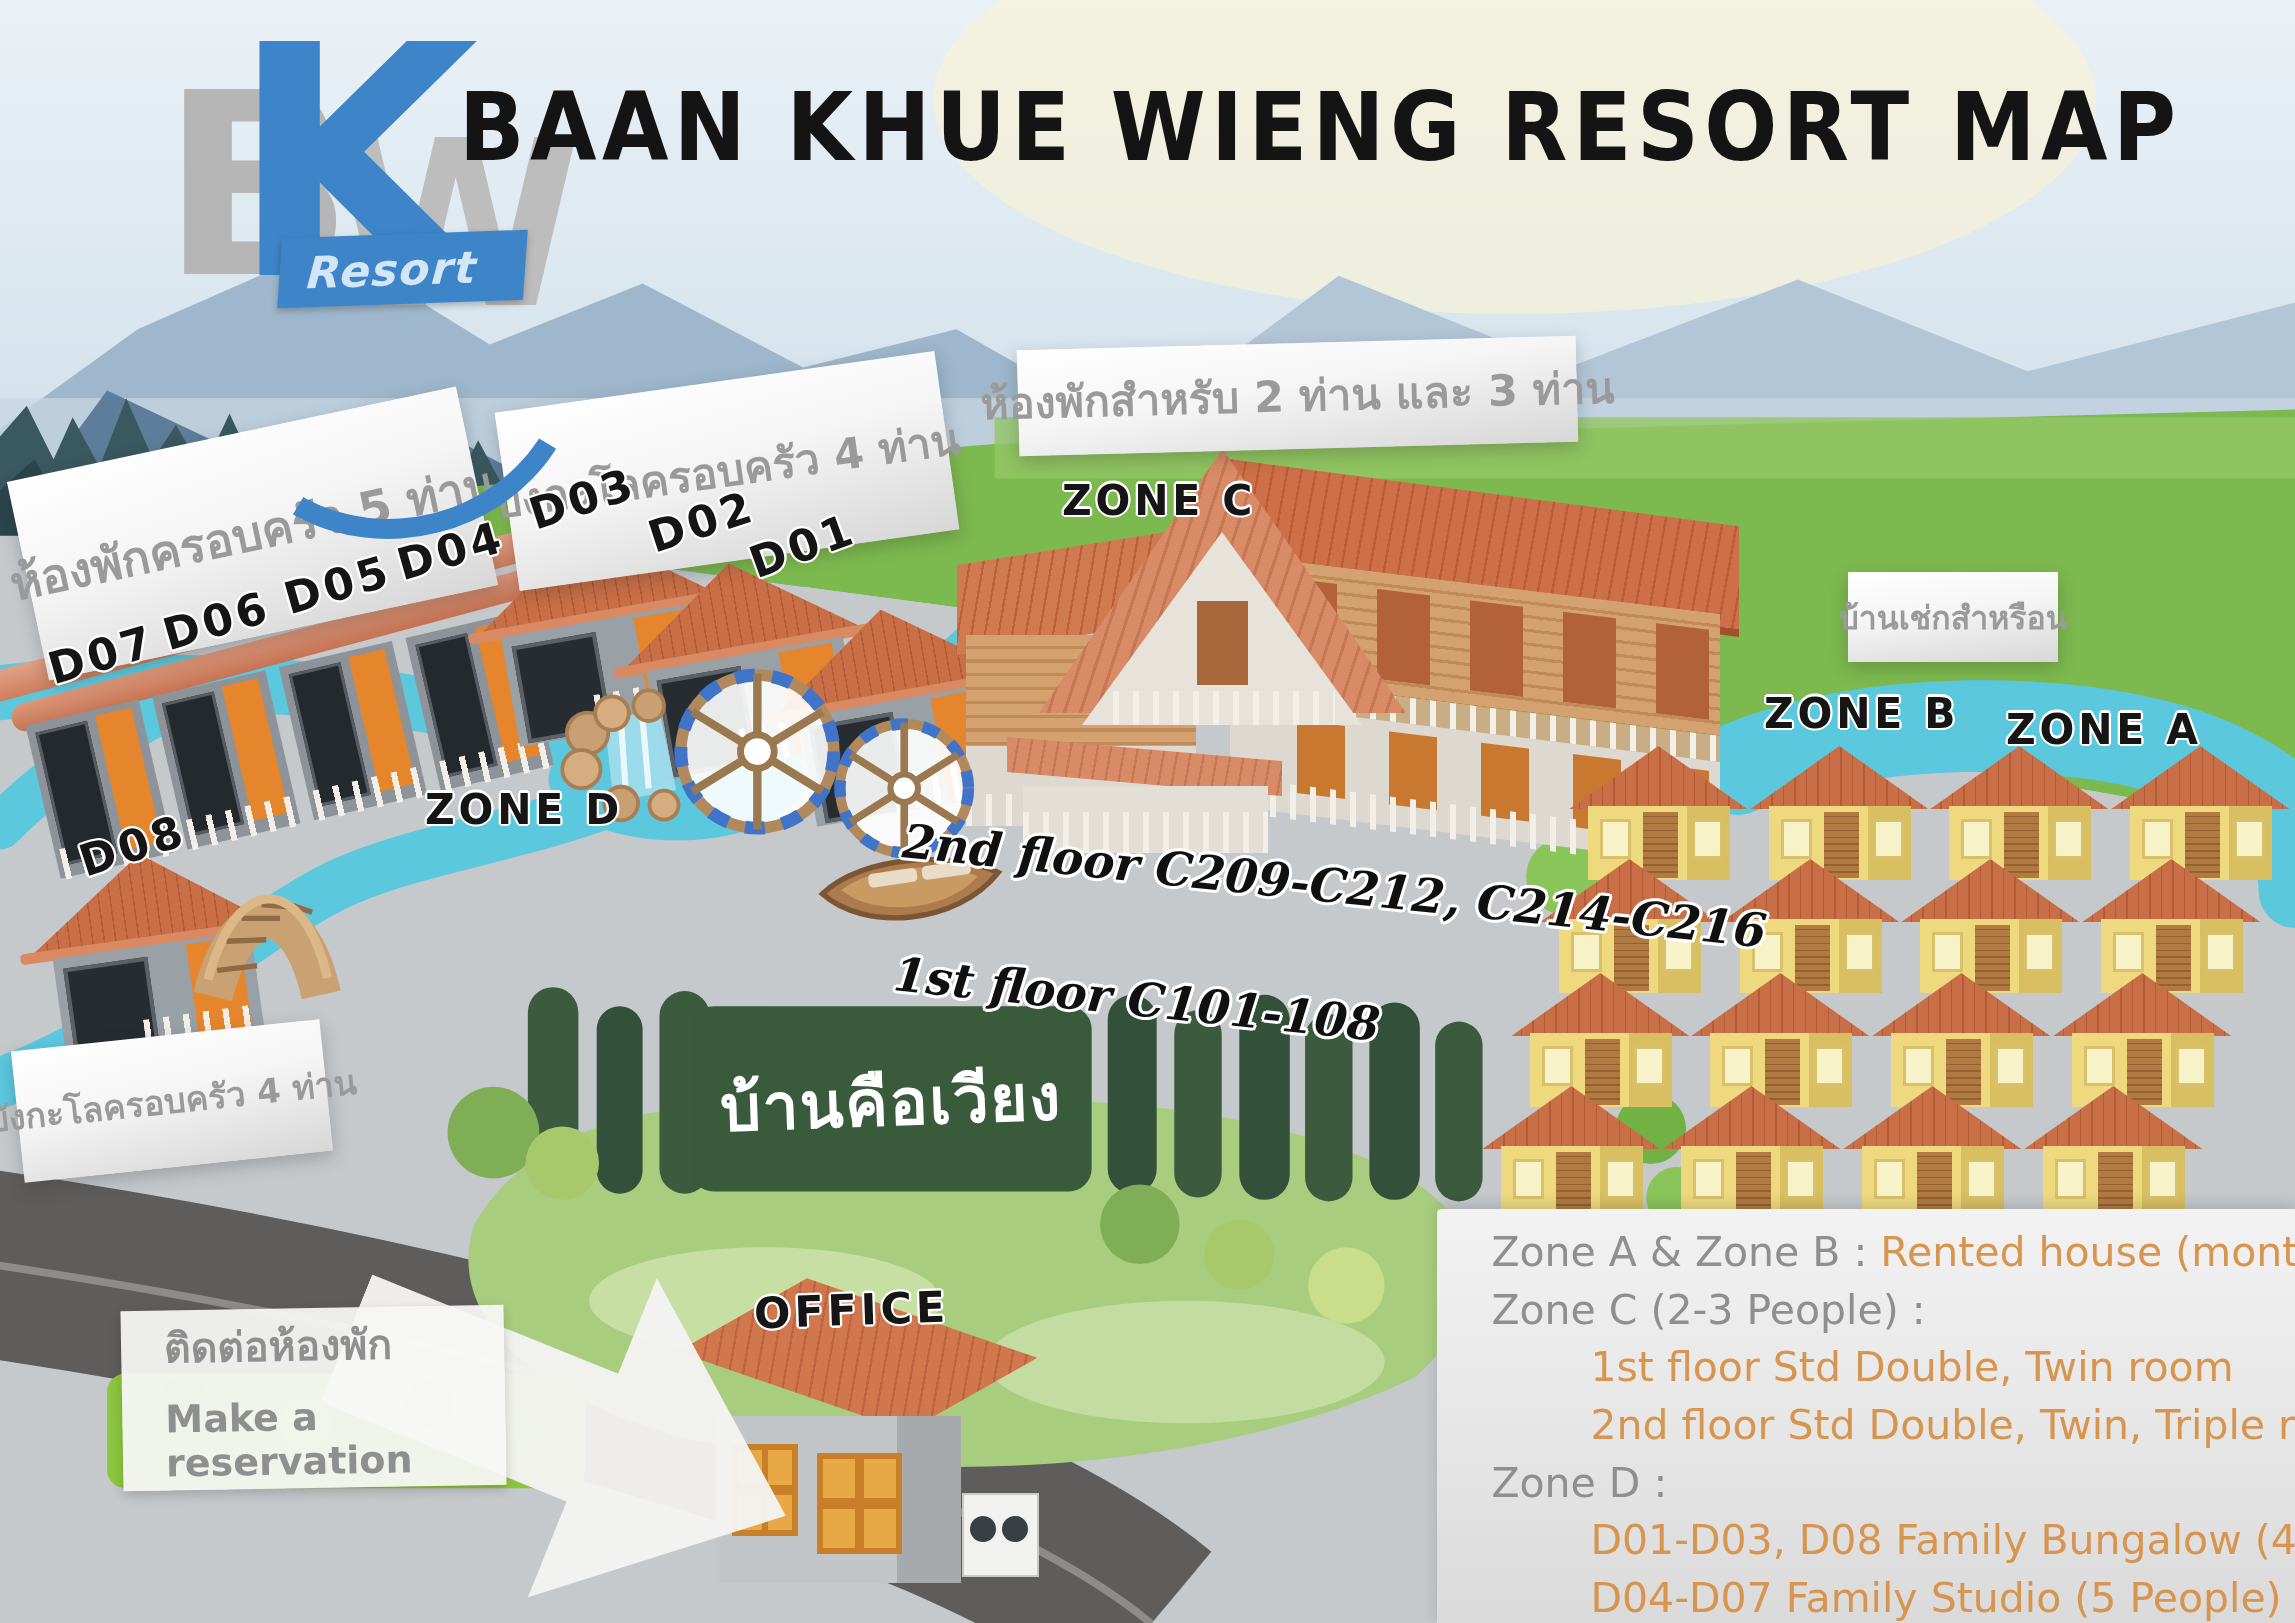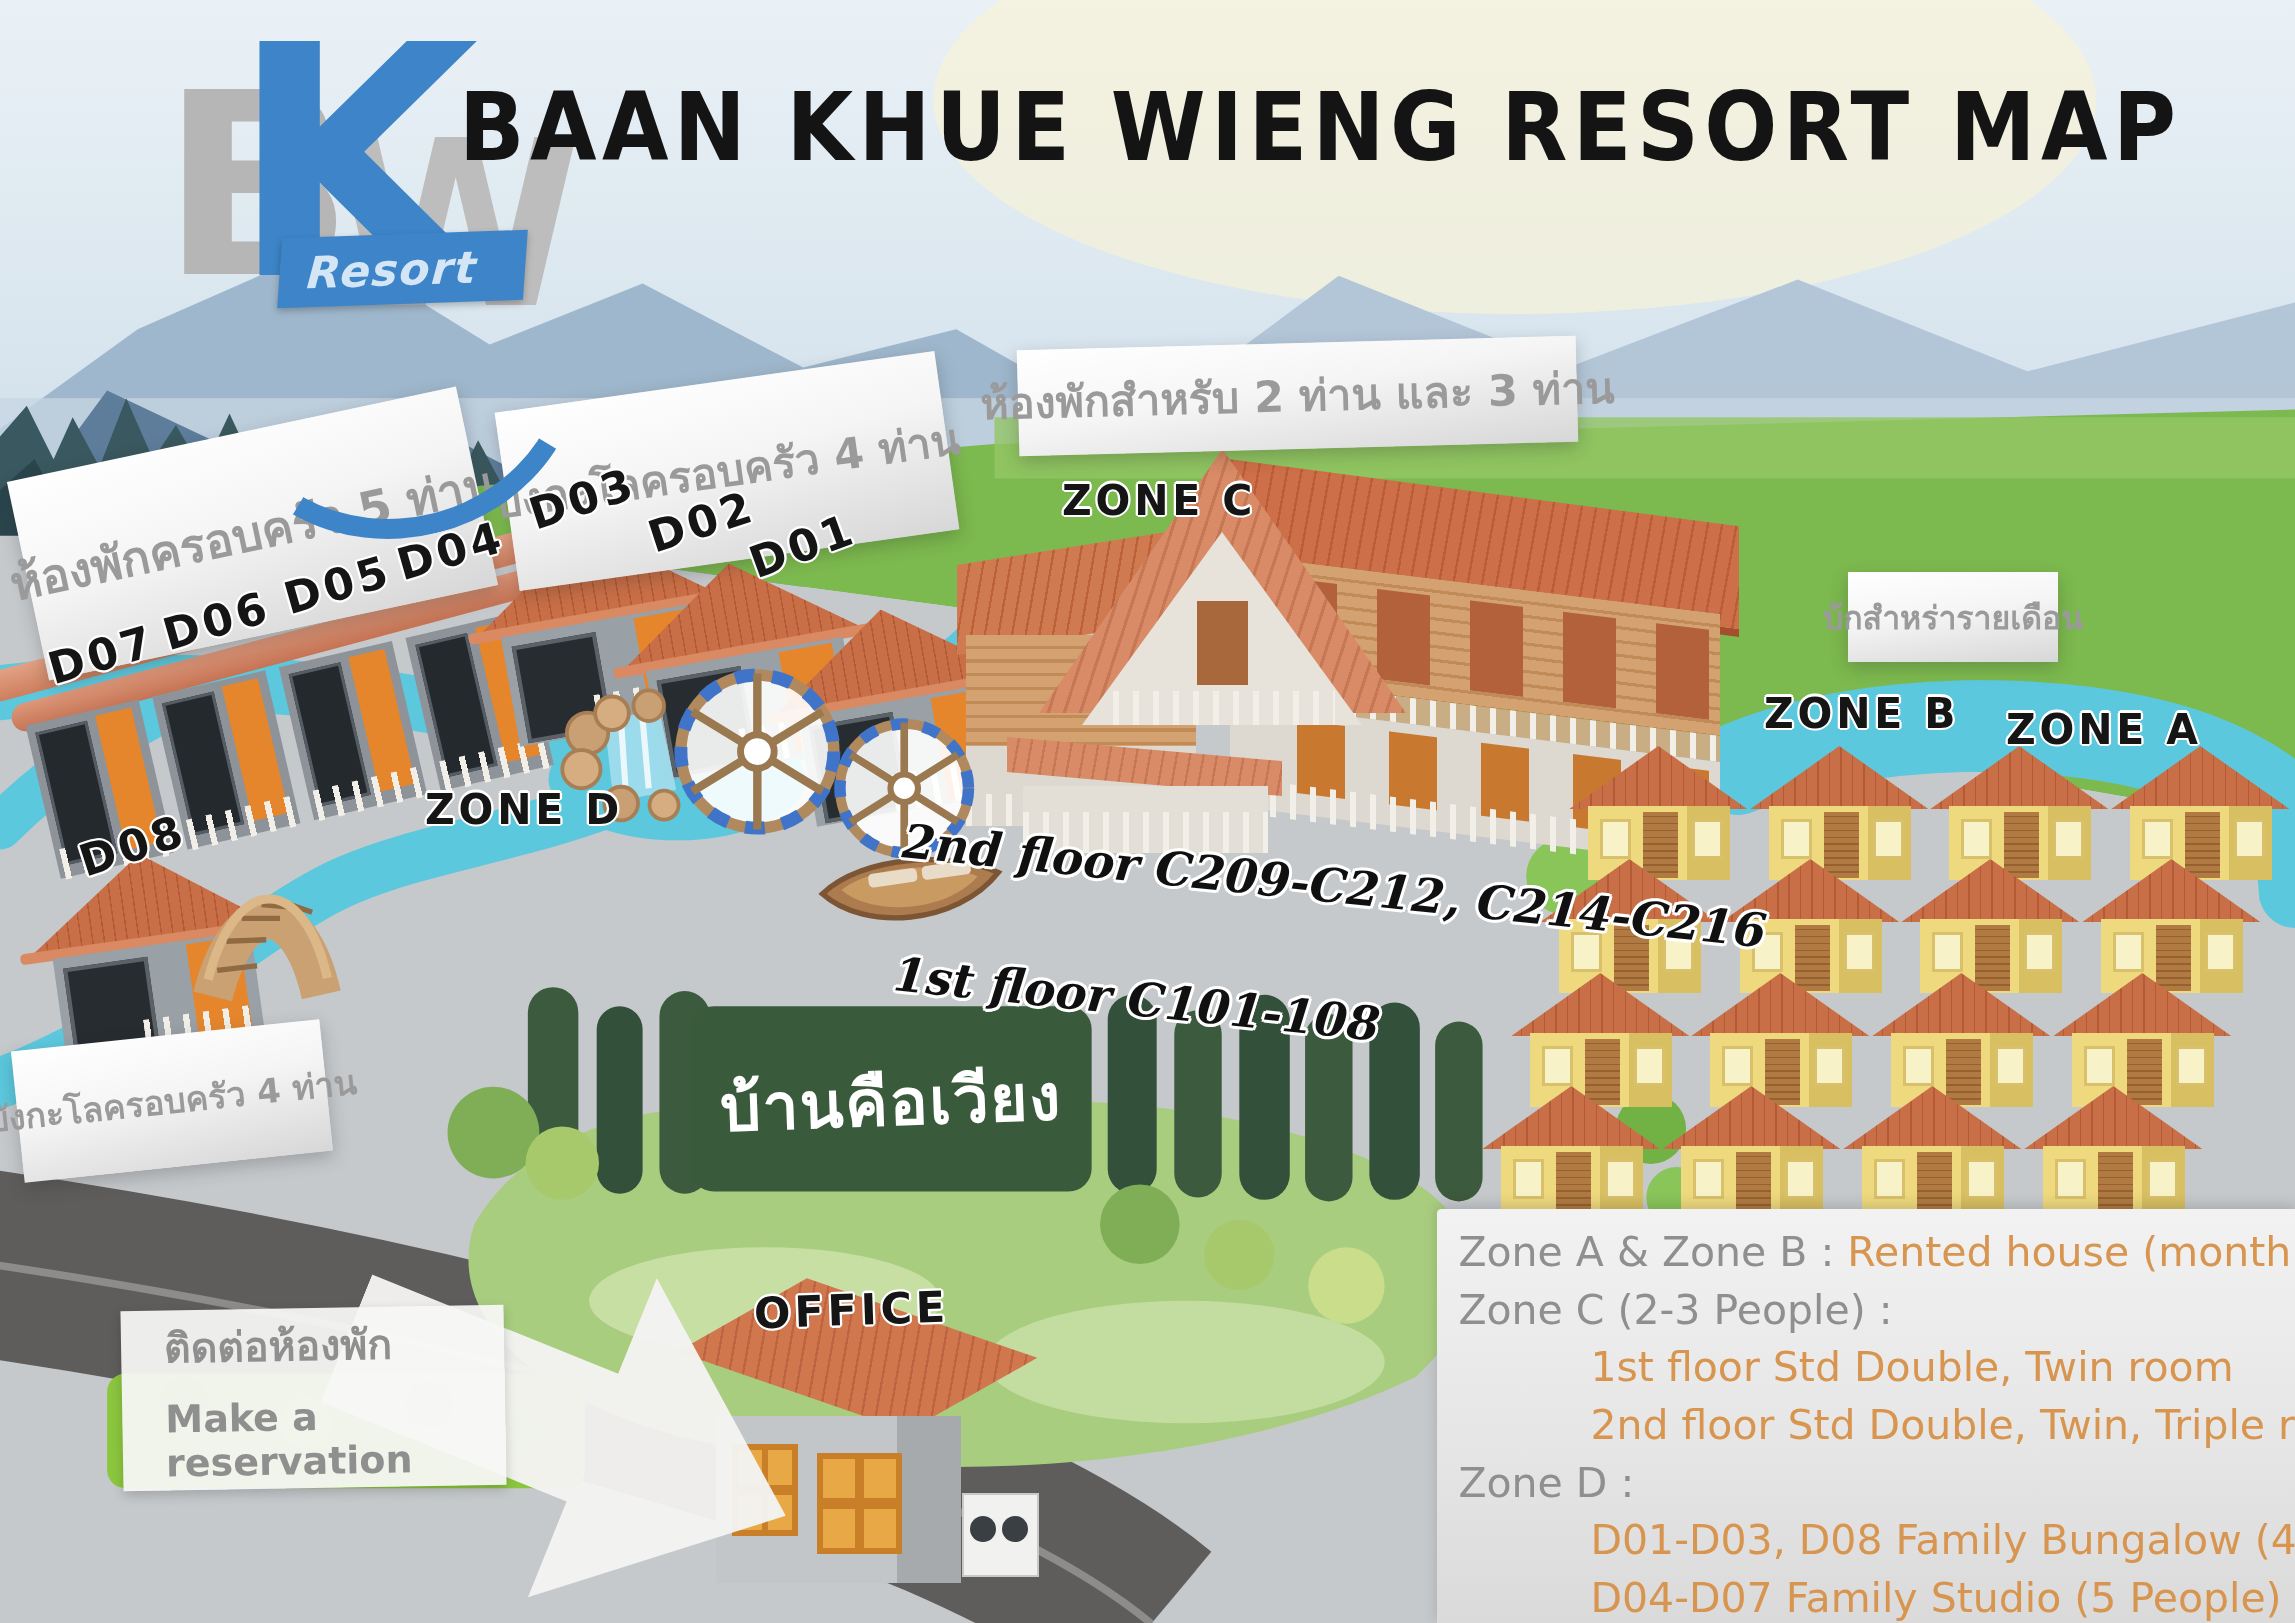--- a/index.html
+++ b/index.html
@@ -156,21 +156,21 @@
   .resv .t2{font-size:38px;color:#8f8f8f;font-weight:600;}
   .legend{
     position:absolute;left:1437px;top:1209px;width:860px;height:415px;z-index:6;
     background:linear-gradient(180deg,#f2f2f2 0%,#e6e6e6 55%,#dadada 100%);
     box-shadow:0 -3.1px 13.8px rgba(0,0,0,.15);border-radius:4.6px 0 0 0;
     padding:20px 0 0 21.4px;box-sizing:border-box;
     display:flex;flex-direction:column;gap:10.7px;
   }
   .legend .ln{font-size:41px;line-height:47px;white-space:nowrap;}
   .legend .ln.sub{padding-left:132px;}
-  .legend .g{color:#8f8f8f;} .legend .o{color:#d79550;}
+  .legend .g{color:#8f8f8f;margin-left:33px;} .legend .o{color:#d79550;}
 
   .garden-sign{
     position:absolute;left:692px;top:1016px;width:398px;height:172px;z-index:3;
     display:flex;align-items:center;justify-content:center;
     color:#ffffff;font-size:64px;font-weight:600;transform:rotate(-2deg);letter-spacing:1.5px;
   }
 </style>
 </head>
 <body>
 
@@ -498,21 +498,21 @@
 
   <div class="arrow"></div>
   <div class="resv">
     <div class="t1">ติดต่อห้องพัก</div>
     <div class="t2">Make a reservation</div>
   </div>
 
   <div class="banner" style="left:23px;top:432px;width:459px;height:203px;font-size:47px;transform:rotate(-12deg)">ห้องพักครอบครัว 5 ท่าน</div>
   <div class="banner" style="left:505px;top:381px;width:444px;height:180px;font-size:43px;transform:rotate(-8deg)">บังกะโลครอบครัว 4 ท่าน</div>
   <div class="banner" style="left:1018px;top:343px;width:559px;height:106px;font-size:43px;transform:rotate(-1.5deg)">ห้องพักสำหรับ 2 ท่าน และ 3 ท่าน</div>
-  <div class="banner" style="left:1848px;top:572px;width:210px;height:90px;font-size:32px">บ้กสำหร่ารายเดือน</div>
+  <div class="banner" style="left:1848px;top:572px;width:210px;height:90px;font-size:32px">บ้านเช่กสำหรือน</div>
   <div class="banner" style="left:17px;top:1035px;width:310px;height:132px;font-size:34px;transform:rotate(-6deg)">บังกะโลครอบครัว 4 ท่าน</div>
 
   <div class="zone-label outline-text" style="left:1062px;top:476px">ZONE C</div>
   <div class="zone-label outline-text" style="left:425px;top:785px">ZONE D</div>
   <div class="zone-label outline-text" style="left:1764px;top:689px">ZONE B</div>
   <div class="zone-label outline-text" style="left:2006px;top:705px">ZONE A</div>
 
   <div class="unit-label outline-text" style="left:47px;top:629px;transform:rotate(-16deg)">D07</div>
   <div class="unit-label outline-text" style="left:162px;top:595px;transform:rotate(-16deg)">D06</div>
   <div class="unit-label outline-text" style="left:283px;top:559px;transform:rotate(-16deg)">D05</div>

